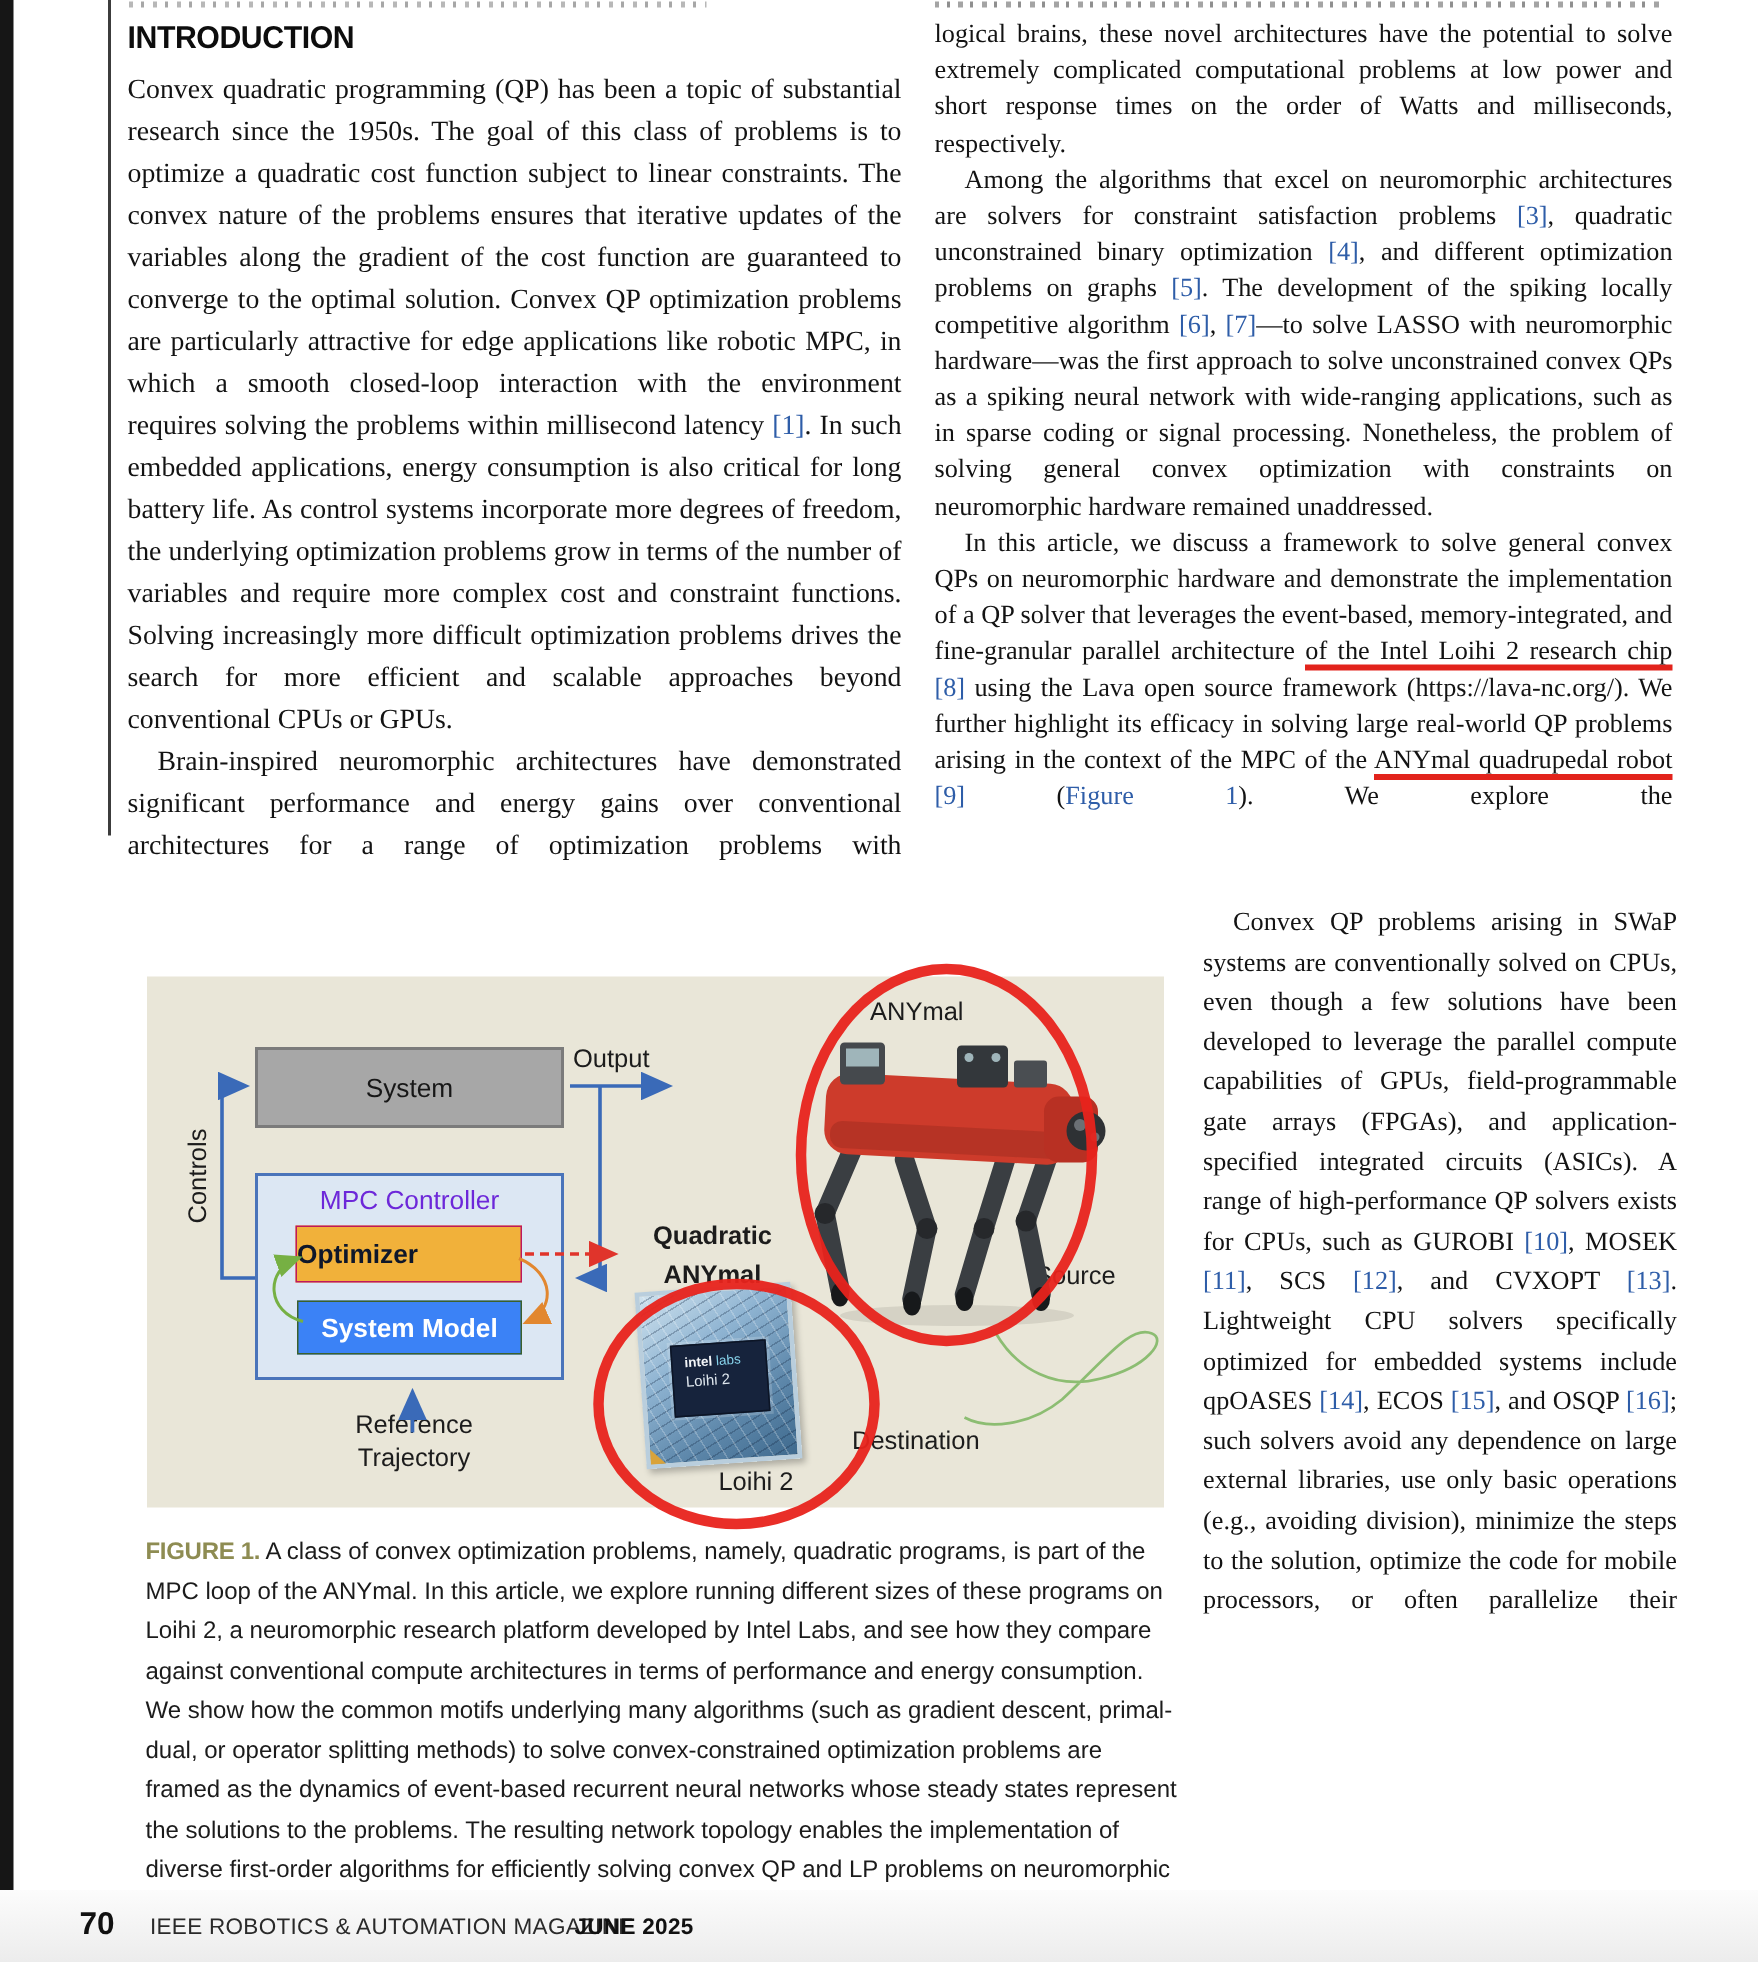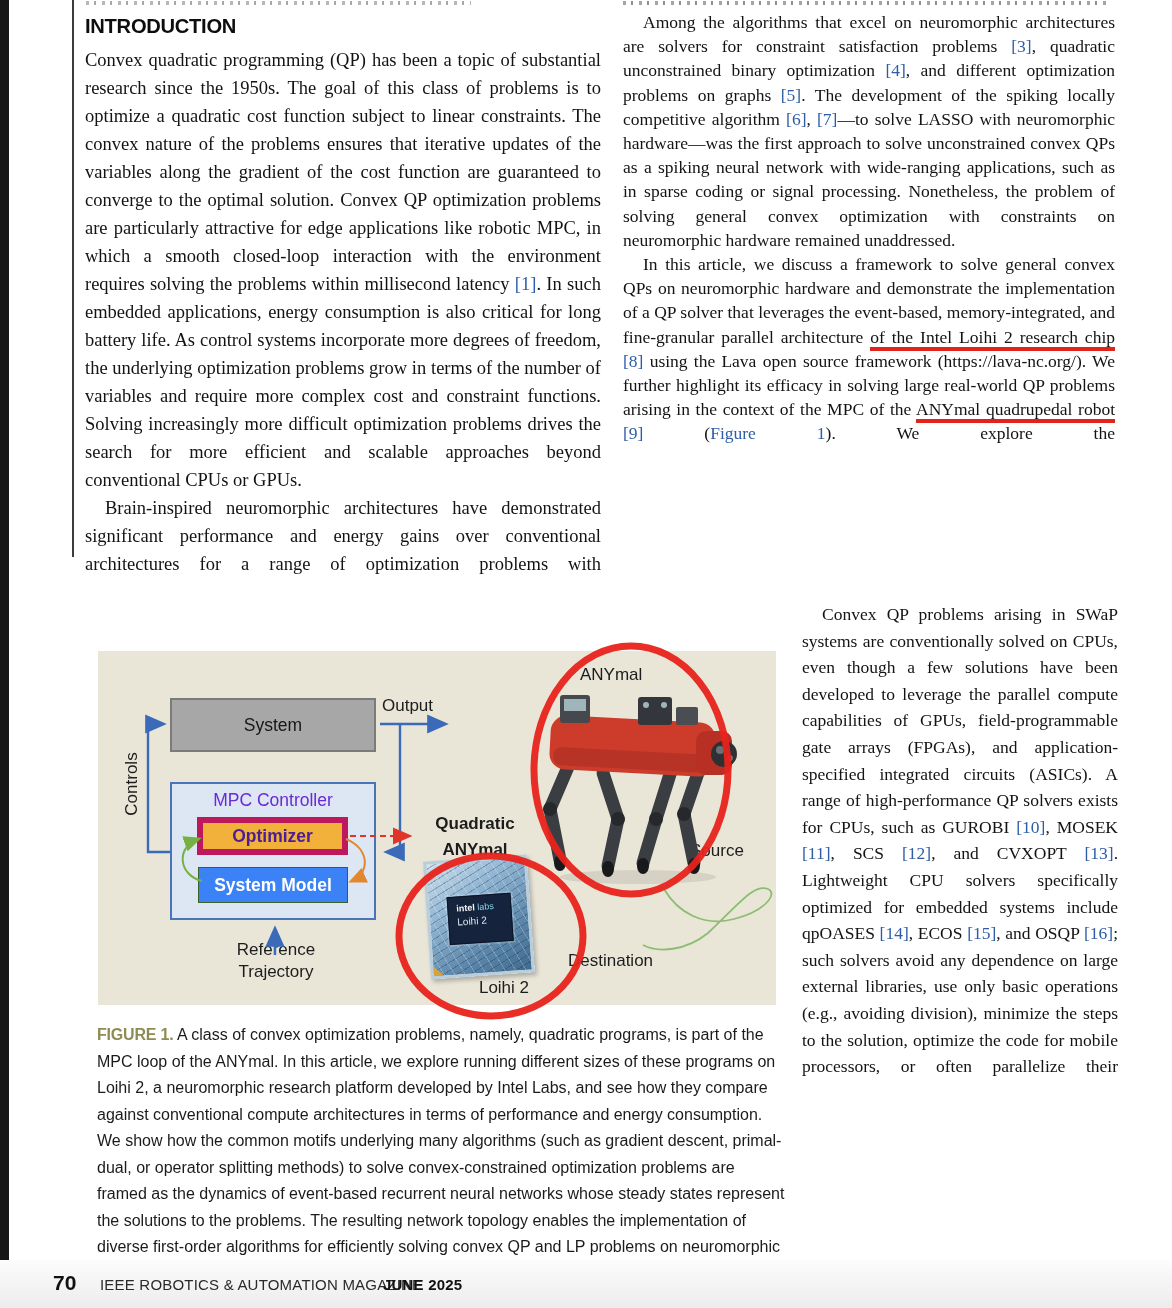--- a/index.html
+++ b/index.html
@@ -30,22 +30,22 @@
     background:linear-gradient(#e2231c,#e2231c) left bottom / 100% 4px repeat-x;}
 
   
   .fig-panel{position:absolute;left:98px;top:651px;width:678px;height:354px;background:#e9e6d8;}
   .fig-panel .lbl{position:absolute;font-family:"Liberation Sans",sans-serif;font-size:17px;color:#1c1c1c;white-space:nowrap;}
   .box{position:absolute;box-sizing:border-box;font-family:"Liberation Sans",sans-serif;}
   .sysbox{left:72px;top:47px;width:206px;height:54px;background:#a7a7a7;border:2px solid #7b7b7b;
     display:flex;align-items:center;justify-content:center;font-size:17.5px;color:#171717;}
   .mpcbox{left:72px;top:131px;width:206px;height:138px;background:#dce7f3;border:2px solid #4a74ba;}
   .mpctitle{position:absolute;left:0;top:6px;width:100%;text-align:center;font-size:17.5px;color:#6d28d9;font-family:"Liberation Sans",sans-serif;}
-  .optbox{left:99px;top:166px;width:151px;height:38px;background:#f1b13a;border:6px solid #be185d;
-    display:flex;align-items:center;justify-content:center;font-size:17.5px;font-weight:bold;color:#4c1d95;}
+  .optbox{left:99px;top:166px;width:151px;height:38px;background:#f1b13a;border:1px solid #be185d;
+    display:flex;align-items:center;font-size:17.5px;font-weight:bold;color:#0f172a;}
   .modbox{left:100px;top:216px;width:150px;height:36px;background:#3b82f6;border:1px solid #3c602b;
     display:flex;align-items:center;justify-content:center;font-size:17.5px;font-weight:bold;color:#ffffff;}
   .controls{left:-7px;top:123px;width:82px;text-align:center;transform:rotate(-90deg);}
   .qp-label{left:322px;top:160px;width:110px;text-align:center;color:#e0342b;font-weight:600;line-height:26px;white-space:normal !important;}
   .ref-label{left:117px;top:288px;width:122px;text-align:center;line-height:22px;white-space:normal !important;}
   svg.overlay{position:absolute;left:0;top:0;overflow:visible;}
 
   
   .chip{position:absolute;left:329px;top:207px;width:104px;height:118px;transform:rotate(-4deg);
     background:
@@ -85,20 +85,21 @@
 <div class="col col-left">
   <h2 class="section">INTRODUCTION</h2>
   <div>
       <p><span>Convex quadratic programming (QP) has been a topic of substantial research since the 1950s. The goal of this class of problems is to optimize a quadratic cost function subject to linear constraints. The convex nature of the problems ensures that iterative updates of the variables along the gradient of the cost function are guaranteed to converge to the optimal solution. Convex QP optimization problems are particularly attractive for edge applications like robotic MPC, in which a smooth closed-loop interaction with the environment requires solving the problems within millisecond latency </span><span class="cite">[1]</span><span>. In such embedded applications, energy consumption is also critical for long battery life. As control systems incorporate more degrees of freedom, the underlying optimization problems grow in terms of the number of variables and require more complex cost and constraint functions. Solving increasingly more difficult optimization problems drives the search for more efficient and scalable approaches beyond conventional CPUs or GPUs.</span></p>
       <p class="indent jlast"><span>Brain-inspired neuromorphic architectures have demonstrated significant performance and energy gains over conventional architectures for a range of optimization problems with</span></p>
     </div>
 </div>
 
 <div class="col col-wide">
   <div>
+      <p><span>logical brains, these novel architectures have the potential to solve extremely complicated computational problems at low power and short response times on the order of Watts and milliseconds, respectively.</span></p>
       <p class="indent"><span>Among the algorithms that excel on neuromorphic architectures are solvers for constraint satisfaction problems </span><span class="cite">[3]</span><span>, quadratic unconstrained binary optimization </span><span class="cite">[4]</span><span>, and different optimization problems on graphs </span><span class="cite">[5]</span><span>. The development of the spiking locally competitive algorithm </span><span class="cite">[6]</span><span>, </span><span class="cite">[7]</span><span>—to solve LASSO with neuromorphic hardware—was the first approach to solve unconstrained convex QPs as a spiking neural network with wide-ranging applications, such as in sparse coding or signal processing. Nonetheless, the problem of solving general convex optimization with constraints on neuromorphic hardware remained unaddressed.</span></p>
       <p class="indent jlast"><span>In this article, we discuss a framework to solve general convex QPs on neuromorphic hardware and demonstrate the implementation of a QP solver that leverages the event-based, memory-integrated, and fine-granular parallel architecture </span><span class="mark">of the Intel Loihi 2 research chip</span><span> </span><span class="cite">[8]</span><span> using the Lava open source framework (https://lava-nc.org/). We further highlight its efficacy in solving large real-world QP problems arising in the context of the MPC of the </span><span class="mark">ANYmal quadrupedal robot</span><span> </span><span class="cite">[9]</span><span> (</span><span class="cite">Figure 1</span><span>). We explore the</span></p>
     </div>
 </div>
 
 <div class="col col-narrow">
   <div>
       <p class="indent jlast"><span>Convex QP problems arising in SWaP systems are conventionally solved on CPUs, even though a few solutions have been developed to leverage the parallel compute capabilities of GPUs, field-programmable gate arrays (FPGAs), and application-specified integrated circuits (ASICs). A range of high-performance QP solvers exists for CPUs, such as GUROBI </span><span class="cite">[10]</span><span>, MOSEK </span><span class="cite">[11]</span><span>, SCS </span><span class="cite">[12]</span><span>, and CVXOPT </span><span class="cite">[13]</span><span>. Lightweight CPU solvers specifically optimized for embedded systems include qpOASES </span><span class="cite">[14]</span><span>, ECOS </span><span class="cite">[15]</span><span>, and OSQP </span><span class="cite">[16]</span><span>; such solvers avoid any dependence on large external libraries, use only basic operations (e.g., avoiding division), minimize the steps to the solution, optimize the code for mobile processors, or often parallelize their</span></p>
     </div>
 </div>

